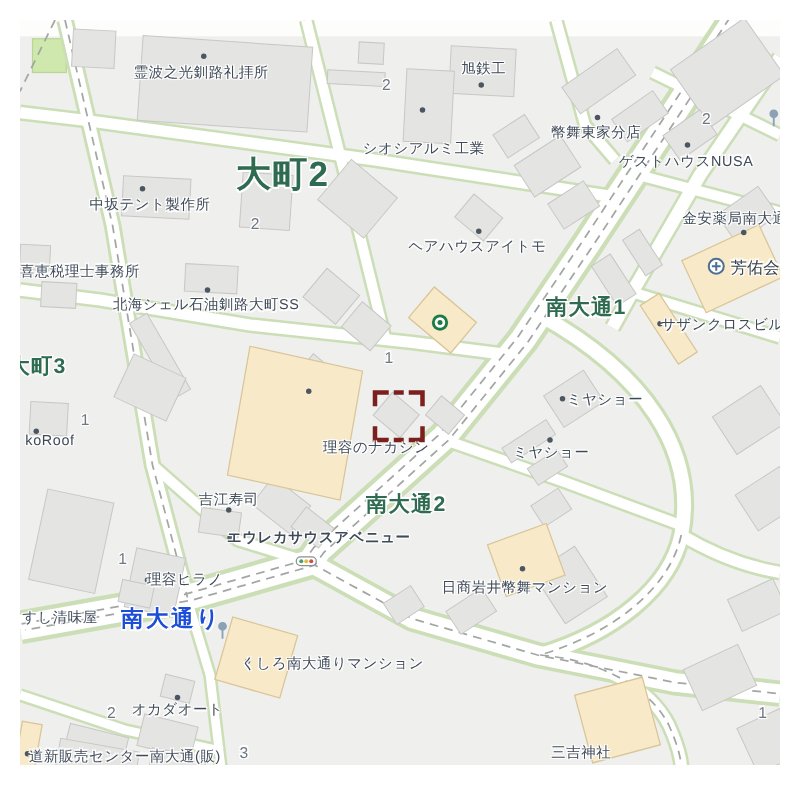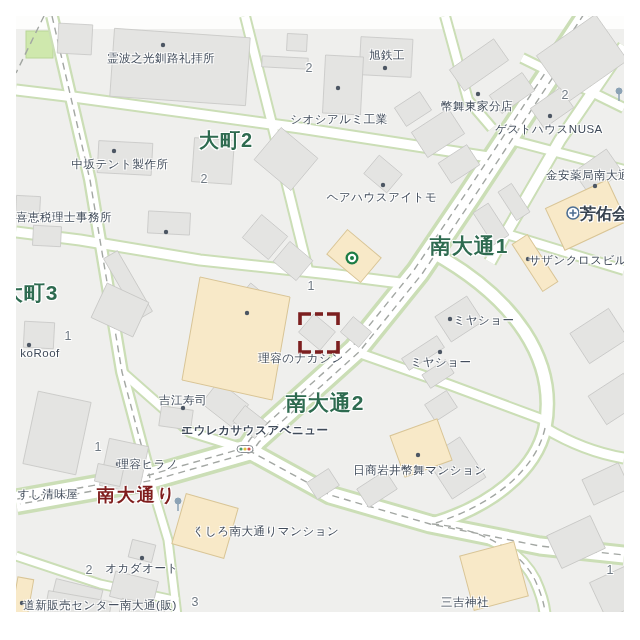--- a/index.html
+++ b/index.html
@@ -2,24 +2,24 @@
 <html><head>
 <meta charset="utf-8">
 <style>
   html,body{margin:0;padding:0;background:#ffffff;}
   body{width:640px;height:640px;position:relative;font-family:"Liberation Sans","DejaVu Sans",sans-serif;}
   .map{position:absolute;left:16px;top:16px;width:608px;height:596px;overflow:hidden;background:#efefed;}
   .map svg{position:absolute;left:0;top:0;}
   .lbl{position:absolute;transform:translate(-50%,-50%);white-space:nowrap;pointer-events:none;
        text-shadow:0 0 2px #fff,0 0 2px #fff,1px 1px 0 #fff,-1px -1px 0 #fff,1px -1px 0 #fff,-1px 1px 0 #fff;}
   .poi{font-size:11.5px;color:#3f4a59;letter-spacing:.5px;}
-  .poi-big{font-size:16px;font-weight:bold;color:#37424f;}
-  .district{font-size:20px;font-weight:bold;color:#2e6b50;letter-spacing:1px;}
-  .district-s{font-size:21px;}
-  .roadname{font-size:18px;font-weight:bold;color:#7f1d1d;letter-spacing:2px;}
+  .poi-big{font-size:13px;font-weight:normal;color:#37424f;}
+  .district{font-size:28px;font-weight:bold;color:#2e6b50;letter-spacing:1px;}
+  .district-s{font-size:17px;}
+  .roadname{font-size:18px;font-weight:bold;color:#1d4ed8;letter-spacing:2px;}
   .num{font-size:12.5px;color:#6e7882;}
 </style>
 </head>
 <body>
 
 <div class="map">
   <svg width="608" height="596" viewBox="16 16 608 596">
 
     <rect x="16" y="16" width="608" height="596" fill="#efefed"></rect>
     <rect x="16" y="16" width="608" height="13" fill="#fdfdfc"></rect>
@@ -213,20 +213,21 @@
   <div class="lbl poi" style="left:145px;top:42px;">霊波之光釧路礼拝所</div>
   <div class="lbl poi" style="left:371px;top:39px;">旭鉄工</div>
   <div class="lbl poi" style="left:323px;top:83px;margin-top:20px;">シオシアルミ工業</div>
   <div class="lbl poi" style="left:461px;top:90px;">幣舞東家分店</div>
   <div class="lbl poi" style="left:533px;top:113px;">ゲストハウスNUSA</div>
   <div class="lbl poi" style="left:572px;top:159px;">金安薬局南大通</div>
   <div class="lbl poi-big lbl" style="left:588px;top:198px;">芳佑会</div>
   <div class="lbl poi" style="left:562px;top:244px;">サザンクロスビル</div>
   <div class="lbl poi" style="left:104px;top:148px;">中坂テント製作所</div>
   <div class="lbl poi" style="left:48px;top:201px;">喜恵税理士事務所</div>
+  <div class="lbl poi" style="left:149px;top:228px;">北海シェル石油釧路大町SS</div>
   <div class="lbl poi" style="left:366px;top:181px;">ヘアハウスアイトモ</div>
   <div class="lbl poi" style="left:285px;top:342px;">理容のナカシン</div>
   <div class="lbl poi" style="left:468px;top:304px;">ミヤショー</div>
   <div class="lbl poi" style="left:425px;top:346px;">ミヤショー</div>
   <div class="lbl poi" style="left:167px;top:384px;">吉江寿司</div>
   <div class="lbl poi" style="left:239px;top:414px;font-weight:bold;">エウレカサウスアベニュー</div>
   <div class="lbl poi" style="left:132px;top:448px;">理容ヒラノ</div>
   <div class="lbl poi" style="left:32px;top:478px;">すし清味屋</div>
   <div class="lbl poi" style="left:250px;top:515px;">くしろ南大通りマンション</div>
   <div class="lbl poi" style="left:404px;top:454px;">日商岩井幣舞マンション</div>

